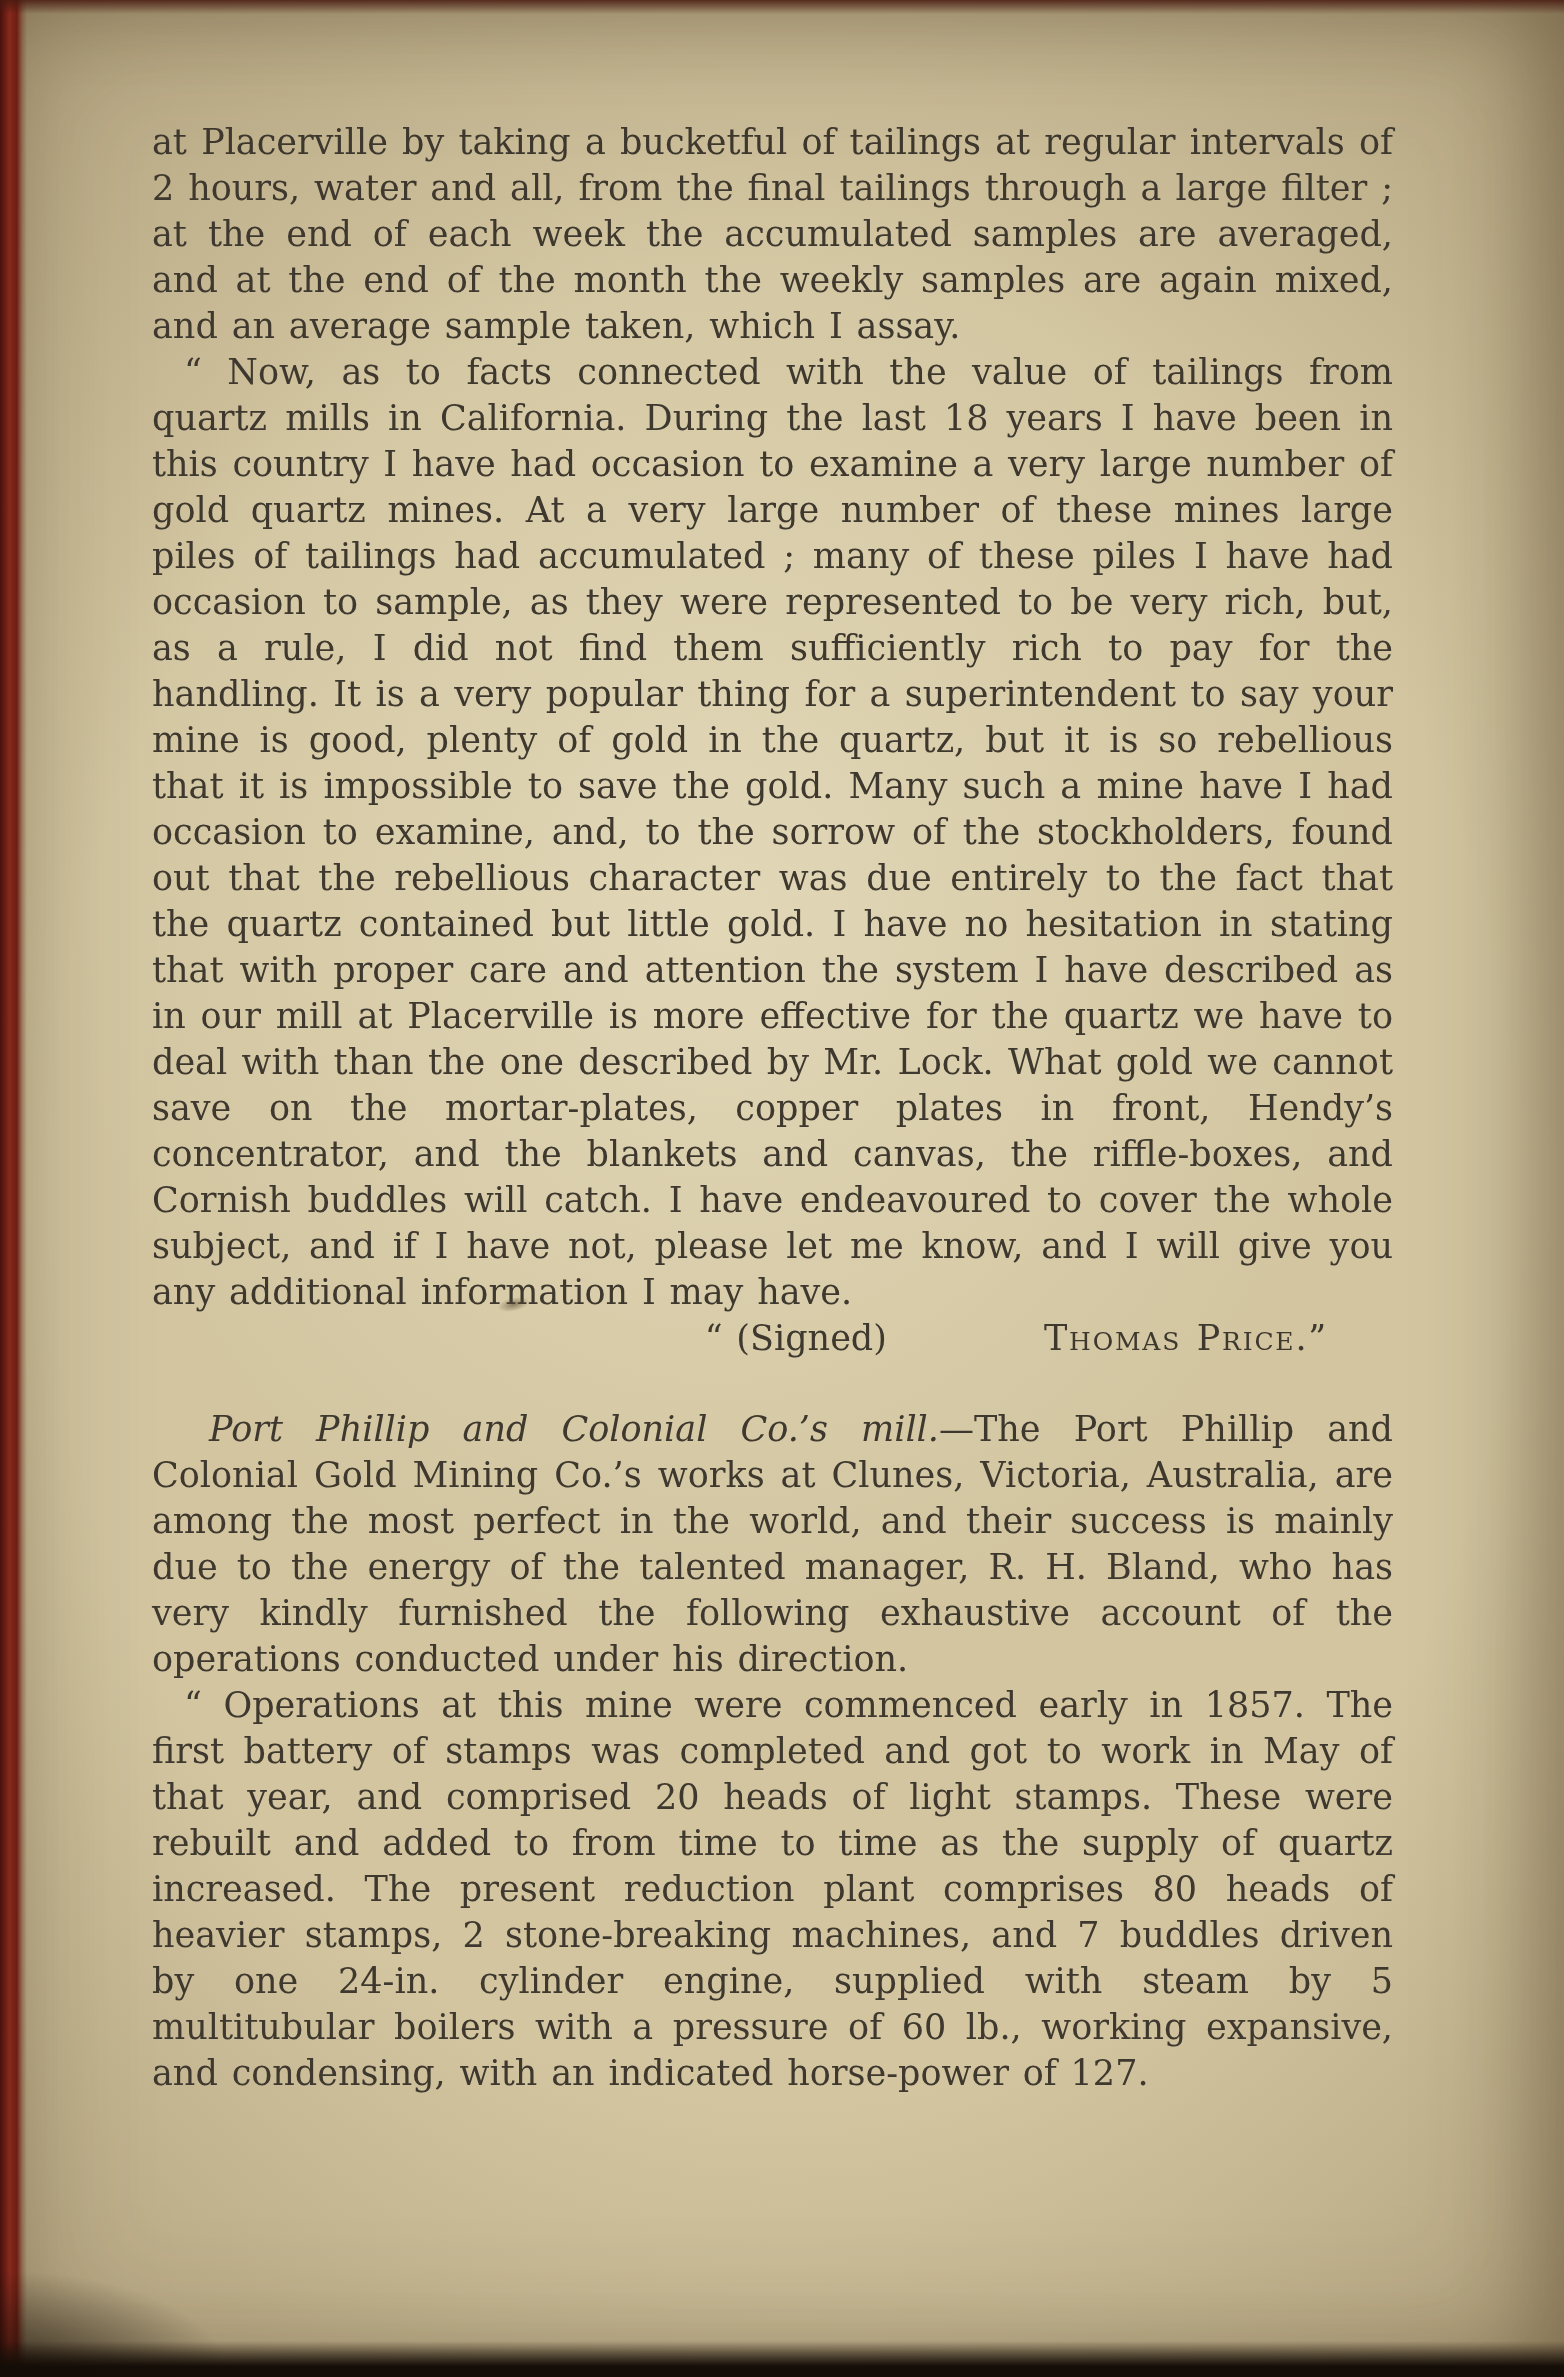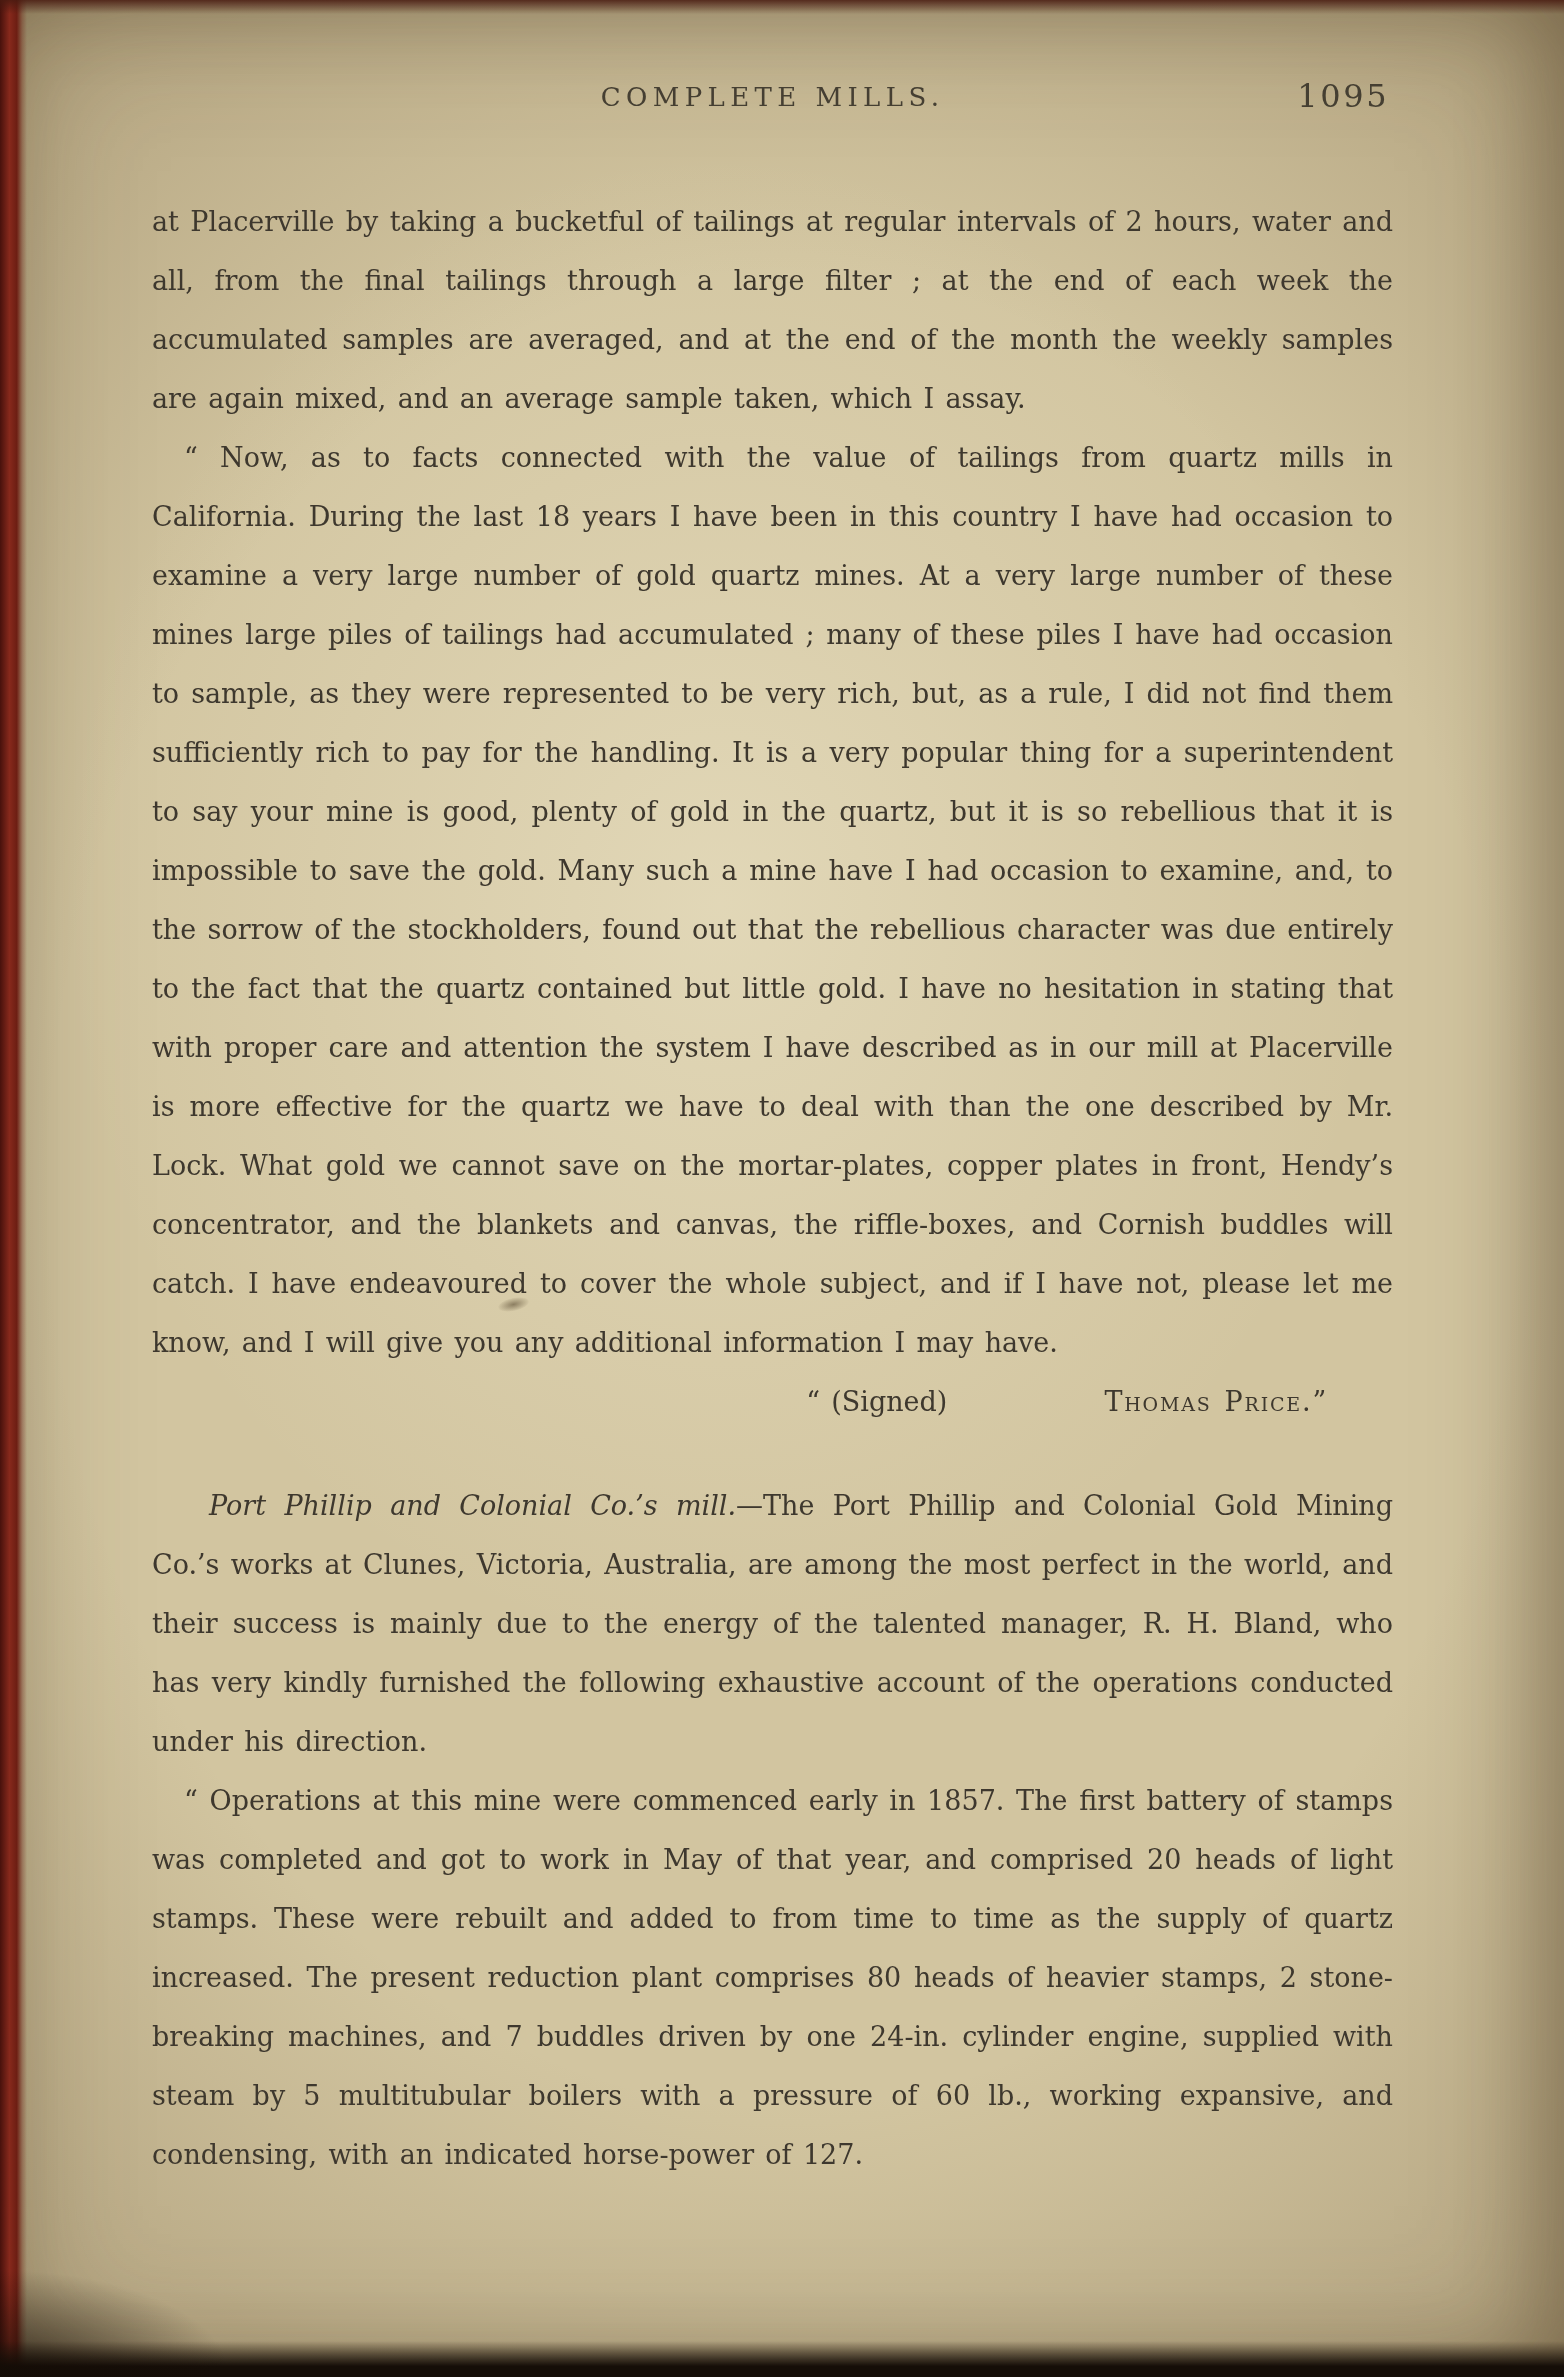--- a/index.html
+++ b/index.html
@@ -45,23 +45,23 @@
   .header-row { position: relative; height: 45px; }
   .running-title {
     position: absolute; left: 50%; top: 0; transform: translateX(-50%);
     font-size: 26px; letter-spacing: 5.4px; color: #464034; white-space: nowrap;
   }
   .page-number {
     position: absolute; right: 3.6px; top: -5.4px;
     font-size: 32px; letter-spacing: 2.7px; color: #464034;
   }
   .body-text {
-    margin-top: 65px;
-    font-size: 27px;
-    line-height: 59px;
+    margin-top: 37px;
+    font-size: 35px;
+    line-height: 46px;
     text-align: justify;
     word-spacing: 2.7px;
     color: #3e382e;
   }
   .para { margin: 0; }
   .para.continuation { text-indent: 0; }
   .para.indent { text-indent: 32px; }
   .para.indent-large { text-indent: 57px; }
   .para.spaced { margin-top: 45px; }
   .para.signature {
@@ -75,24 +75,20 @@
     border-radius: 50%;
     transform: rotate(-12deg);
   }
   i { font-style: italic; }
 </style>
 </head>
 <body>
 
 <div class="page">
   <div class="text-block">
-    <div class="header-row">
-      <span class="running-title">COMPLETE MILLS.</span>
-      <span class="page-number">1095</span>
-    </div>
     <div class="body-text">
         <p class="para continuation">at Placerville by taking a bucketful of tailings at regular intervals of 2 hours, water and all, from the final tailings through a large filter ; at the end of each week the accumulated samples are averaged, and at the end of the month the weekly samples are again mixed, and an average sample taken, which I assay.</p>
         <p class="para indent">“ Now, as to facts connected with the value of tailings from quartz mills in California.  During the last 18 years I have been in this country I have had occasion to examine a very large number of gold quartz mines.  At a very large number of these mines large piles of tailings had accumulated ; many of these piles I have had occasion to sample, as they were represented to be very rich, but, as a rule, I did not find them sufficiently rich to pay for the handling.  It is a very popular thing for a superintendent to say your mine is good, plenty of gold in the quartz, but it is so rebellious that it is impossible to save the gold.  Many such a mine have I had occasion to examine, and, to the sorrow of the stockholders, found out that the rebellious character was due entirely to the fact that the quartz contained but little gold.  I have no hesitation in stating that with proper care and attention the system I have described as in our mill at Placerville is more effective for the quartz we have to deal with than the one described by Mr. Lock.  What gold we cannot save on the mortar-plates, copper plates in front, Hendy’s concentrator, and the blankets and canvas, the riffle-boxes, and Cornish buddles will catch.  I have endeavoured to cover the whole subject, and if I have not, please let me know, and I will give you any additional information I may have.</p>
         <p class="para signature">
           <span>“ (Signed)</span>
           <span class="smallcaps">Thomas Price.”</span>
         </p>
         <p class="para indent-large spaced"><i>Port Phillip and Colonial Co.’s mill.</i><span>—The Port Phillip and Colonial Gold Mining Co.’s works at Clunes, Victoria, Australia, are among the most perfect in the world, and their success is mainly due to the energy of the talented manager, R. H. Bland, who has very kindly furnished the following exhaustive account of the operations conducted under his direction.</span></p>
         <p class="para indent">“ Operations at this mine were commenced early in 1857.  The first battery of stamps was completed and got to work in May of that year, and comprised 20 heads of light stamps.  These were rebuilt and added to from time to time as the supply of quartz increased.  The present reduction plant comprises 80 heads of heavier stamps, 2 stone-breaking machines, and 7 buddles driven by one 24-in. cylinder engine, supplied with steam by 5 multitubular boilers with a pressure of 60 lb., working expansive, and condensing, with an indicated horse-power of 127.</p>
       </div>

